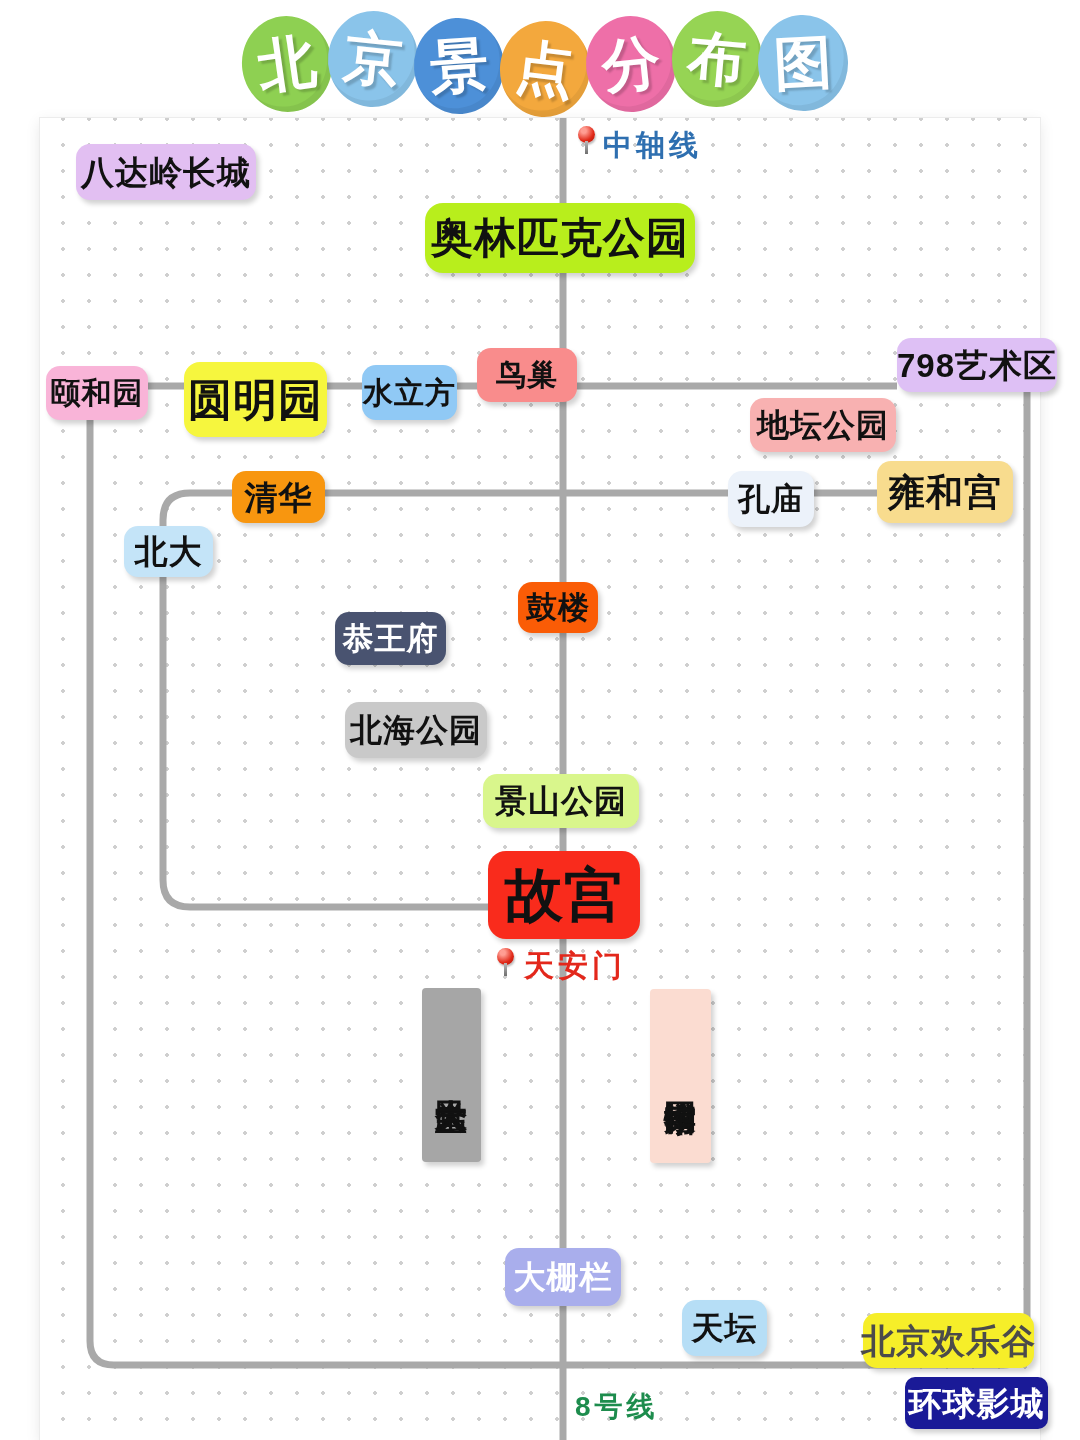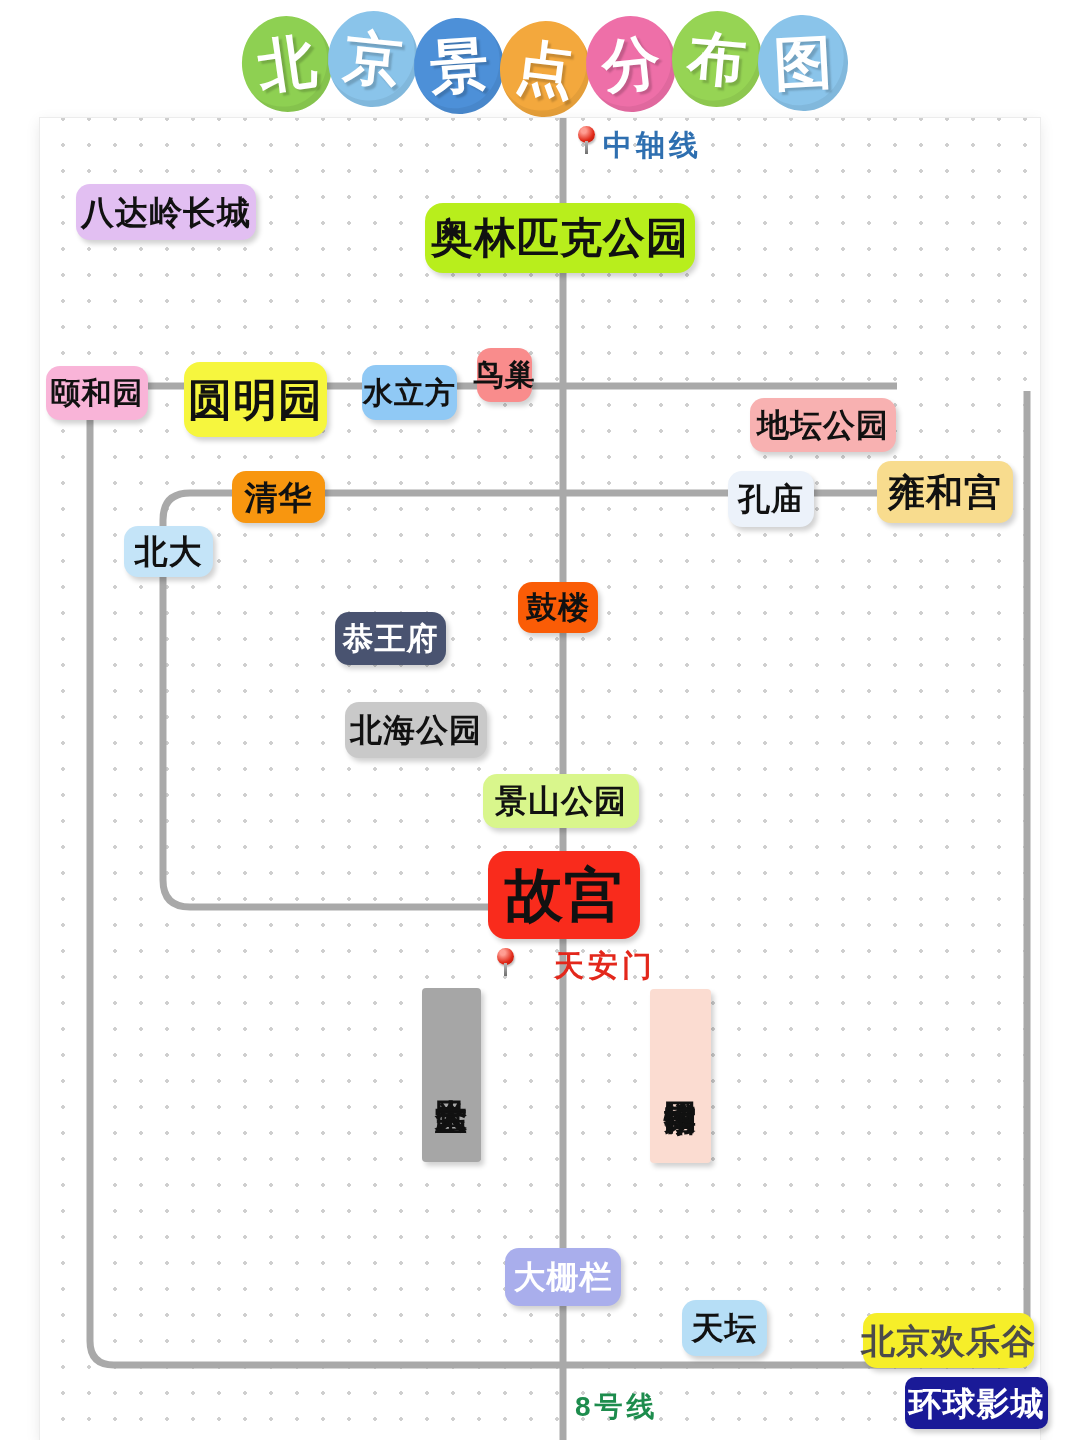--- a/index.html
+++ b/index.html
@@ -66,36 +66,37 @@
     <path d="M563 118 L563 1440" stroke="#a9a9a9" stroke-width="7" fill="none"></path>
     <path d="M90 386 L897 386" stroke="#a9a9a9" stroke-width="7" fill="none"></path>
     <path d="M90 418 L90 1341 Q90 1365 114 1365 L1003 1365 Q1027 1365 1027 1341 L1027 391" stroke="#a9a9a9" stroke-width="7" fill="none"></path>
     <path d="M880 493 L190 493 Q163 493 163 520 L163 880 Q163 907 190 907 L490 907" stroke="#a9a9a9" stroke-width="7" fill="none"></path>
   </svg>
 
   <div class="pin" style="left:578px; top:126px;"></div>
   <div class="tag" style="left: 603px; top: 131px; font-size: 29px; color: rgb(46, 111, 176);">中轴线</div>
 
   <div class="pin" style="left:497px; top:948px;"></div>
-  <div class="tag" style="left: 524px; top: 951px; font-size: 30px; color: rgb(227, 39, 27); margin-left: 30px;">天安门</div>
+  <div class="tag" style="left: 524px; top: 951px; font-size: 30px; color: rgb(227, 39, 27);">天安门</div>
 
   <div class="tag" style="left: 575px; top: 1393px; font-size: 28px; color: rgb(29, 140, 77);">8号线</div>
 
-  <div class="node" style="left: 76px; top: 144px; width: 180px; height: 56px; font-size: 33px; background-color: rgb(226, 191, 242); color: rgb(17, 17, 17); margin-top: 40px;">八达岭长城</div>
+  <div class="node" style="left: 76px; top: 144px; width: 180px; height: 56px; font-size: 33px; background-color: rgb(226, 191, 242); color: rgb(17, 17, 17);">八达岭长城</div>
 
   <div class="node" style="left: 425px; top: 203px; width: 270px; height: 70px; font-size: 42px; border-radius: 18px; background-color: rgb(184, 238, 28); color: rgb(17, 17, 17);">奥林匹克公园</div>
 
   <div class="node" style="left: 46px; top: 366px; width: 102px; height: 54px; font-size: 30px; background-color: rgb(249, 180, 216); color: rgb(17, 17, 17);">颐和园</div>
 
   <div class="node" style="left: 184px; top: 362px; width: 143px; height: 75px; font-size: 44px; border-radius: 16px; background-color: rgb(246, 246, 62); color: rgb(17, 17, 17);">圆明园</div>
 
   <div class="node" style="left: 362px; top: 365px; width: 95px; height: 55px; font-size: 30px; background-color: rgb(144, 201, 245); color: rgb(17, 17, 17);">水立方</div>
 
-  <div class="node" style="left: 477px; top: 348px; width: 55px; height: 54px; font-size: 30px; background-color: rgb(249, 140, 140); color: rgb(17, 17, 17);">鸟巢</div>
+  <div class="node" style="left: 477px; top: 348px; width: 100px; height: 54px; font-size: 30px; background-color: rgb(249, 140, 140); color: rgb(17, 17, 17);">鸟巢</div>
 
+  <div class="node" style="left: 897px; top: 338px; width: 160px; height: 54px; font-size: 33px; background-color: rgb(222, 192, 245); color: rgb(17, 17, 17);">798艺术区</div>
 
   <div class="node" style="left: 750px; top: 398px; width: 146px; height: 54px; font-size: 32px; background-color: rgb(248, 177, 177); color: rgb(17, 17, 17);">地坛公园</div>
 
   <div class="node" style="left: 728px; top: 471px; width: 86px; height: 56px; font-size: 32px; background-color: rgb(236, 242, 250); color: rgb(17, 17, 17);">孔庙</div>
 
   <div class="node" style="left: 877px; top: 461px; width: 136px; height: 62px; font-size: 37px; background-color: rgb(248, 220, 142); color: rgb(17, 17, 17);">雍和宫</div>
 
   <div class="node" style="left: 232px; top: 471px; width: 93px; height: 52px; font-size: 33px; background-color: rgb(248, 150, 15); color: rgb(17, 17, 17);">清华</div>
 
   <div class="node" style="left: 124px; top: 526px; width: 89px; height: 51px; font-size: 33px; background-color: rgb(196, 228, 248); color: rgb(17, 17, 17);">北大</div>

